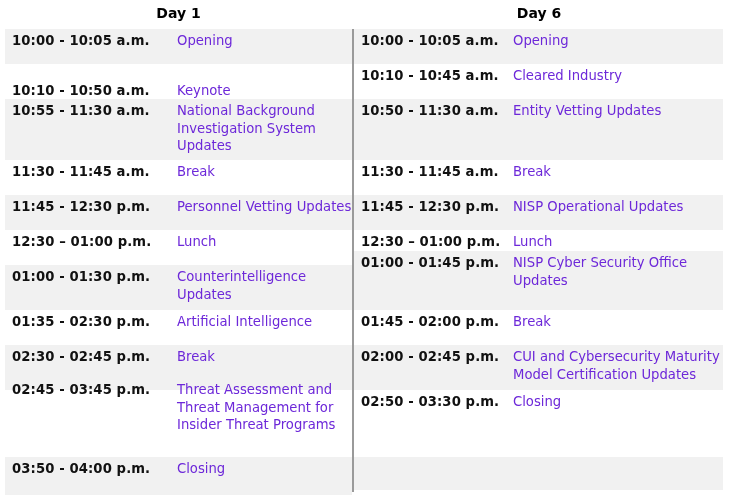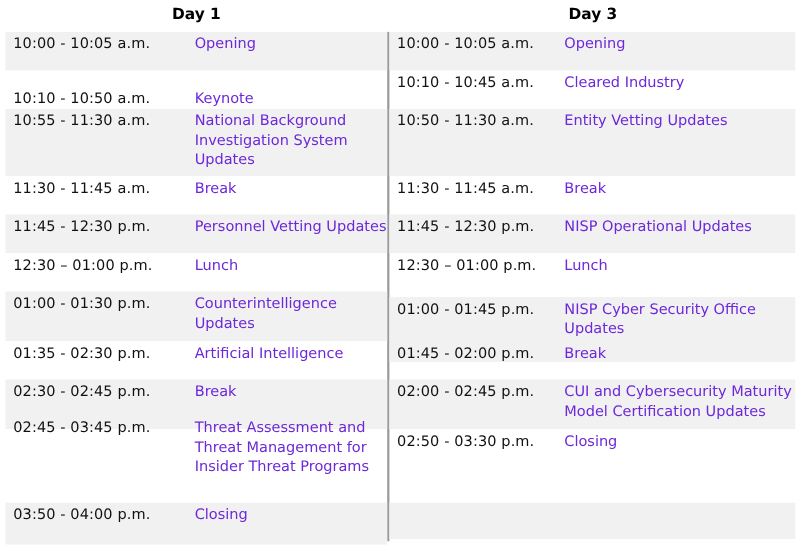--- a/index.html
+++ b/index.html
@@ -15,36 +15,36 @@
   #day2-title { left: 355px; width: 368px; }
   .divider {
     position: absolute; left: 352px; top: 29px; width: 2px; height: 463px;
     background: #9a9a9a;
   }
   .row {
     position: absolute; font-size: 13.2px; line-height: 17.5px;
   }
   .row.shade { background: #f1f1f1; }
   .row .time {
-    position: absolute; left: 7px; top: 3px; font-weight: normal; color: #111;
+    position: absolute; left: 7px; top: 3px; font-weight: bold; color: #111;
     white-space: nowrap; letter-spacing: 0.1px; text-align: center;
   }
   .row .title {
     position: absolute; top: 3px; color: #6d28d9; white-space: pre-line;
   }
   .left .row { left: 5px; width: 347px; }
   .left .row .title { left: 172px; width: 178px; }
   .right .row { left: 354px; width: 369px; }
   .right .row .title { left: 159px; width: 215px; }
 </style>
 </head>
 <body>
 
 <div id="day1-title" class="day-title">Day 1</div>
-<div id="day2-title" class="day-title">Day 3</div>
+<div id="day2-title" class="day-title">Day 6</div>
 
 <div class="divider"></div>
 
 <div class="left">
   <div class="row shade" style="top:29px;height:35px">
     <span class="time">10:00 - 10:05 a.m.</span>
     <span class="title">Opening</span>
   </div>
   <div class="row" style="top:79px;height:35px">
     <span class="time">10:10 - 10:50 a.m.</span>
@@ -111,21 +111,21 @@
     <span class="title">Break</span>
   </div>
   <div class="row shade" style="top:195px;height:35px">
     <span class="time">11:45 - 12:30 p.m.</span>
     <span class="title">NISP Operational Updates</span>
   </div>
   <div class="row" style="top:230px;height:35px">
     <span class="time">12:30 – 01:00 p.m.</span>
     <span class="title">Lunch</span>
   </div>
-  <div class="row shade" style="top:270px;height:59px">
+  <div class="row shade" style="top:251px;height:59px">
     <span class="time">01:00 - 01:45 p.m.</span>
     <span class="title">NISP Cyber Security Office
 Updates</span>
   </div>
   <div class="row" style="top:310px;height:52px">
     <span class="time">01:45 - 02:00 p.m.</span>
     <span class="title">Break</span>
   </div>
   <div class="row shade" style="top:345px;height:45px">
     <span class="time">02:00 - 02:45 p.m.</span>

